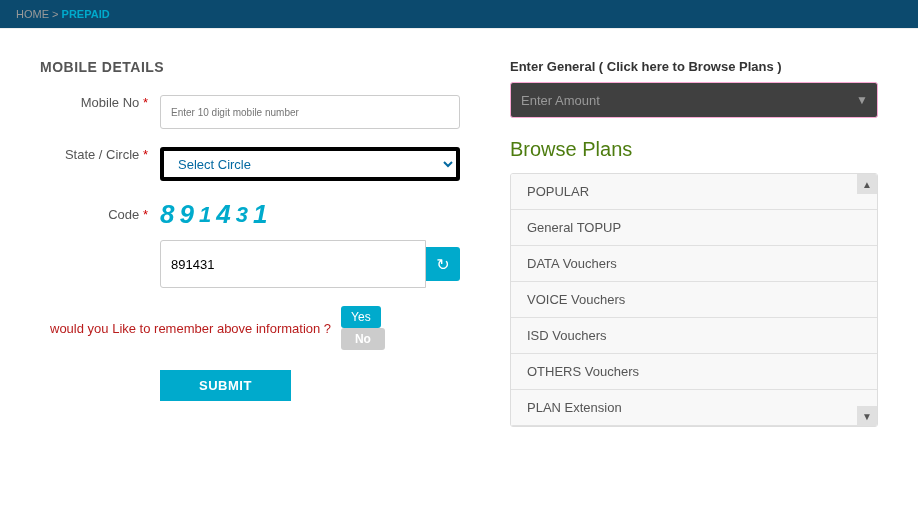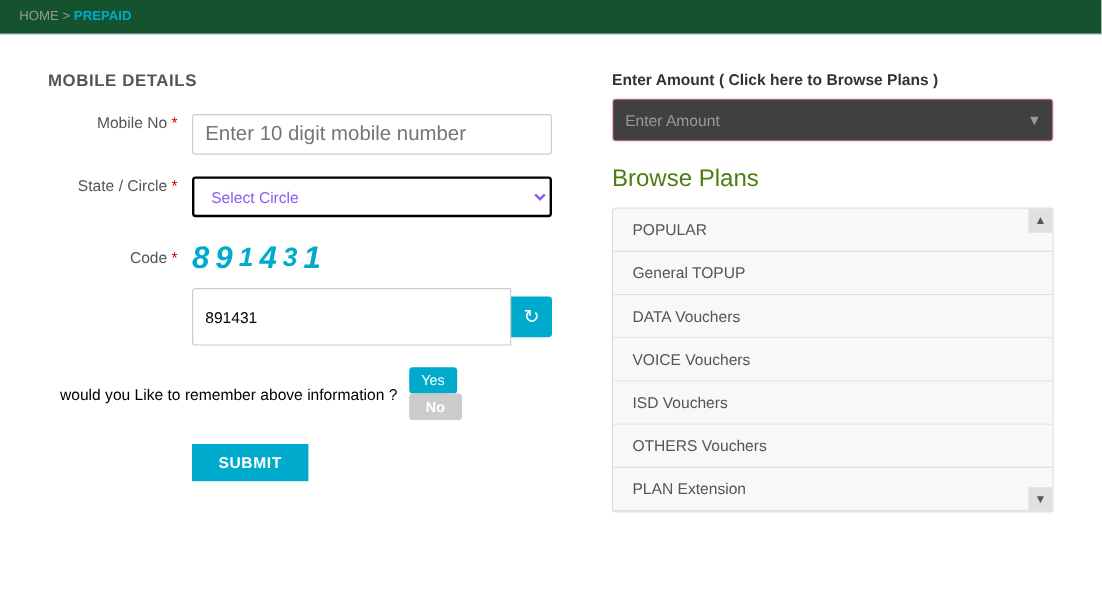--- a/index.html
+++ b/index.html
@@ -7,21 +7,21 @@
       font-family: Arial, sans-serif;
       font-size: 13px;
       background: #fff;
       color: #333;
     }
     .breadcrumb {
       padding: 8px 16px;
       font-size: 11px;
       color: #999;
       border-bottom: 1px solid #eee;
-      background: #14532d;
+      background: #0c4a6e;
     }
     .breadcrumb a {
       color: #999;
       text-decoration: none;
     }
     .breadcrumb .current {
       color: #00aacc;
       font-weight: bold;
     }
     .main-container {
@@ -54,32 +54,32 @@
     }
     .required-star {
       color: #cc0000;
     }
     .form-input {
       flex: 1;
       height: 34px;
       border: 1px solid #ccc;
       border-radius: 3px;
       padding: 0 10px;
-      font-size: 17px;
+      font-size: 10px;
       color: #555;
       outline: none;
     }
     .form-select {
       flex: 1;
       height: 34px;
-      border: 2px solid #000000;
+      border: 4px solid #000000;
       border-radius: 3px;
       padding: 0 10px;
       font-size: 13px;
-      color: #8b5cf6;
+      color: #0369a1;
       background: #fff;
       appearance: auto;
       outline: none;
     }
     .captcha-row {
       display: flex;
       align-items: center;
       margin-bottom: 10px;
     }
     .captcha-label {
@@ -140,21 +140,21 @@
       color: white;
       font-size: 16px;
     }
     .remember-row {
       display: flex;
       align-items: center;
       margin-bottom: 20px;
       padding-left: 10px;
     }
     .remember-text {
-      color: #000000;
+      color: #b91c1c;
       font-size: 13px;
       margin-right: 10px;
     }
     .yes-btn {
       background: #00aacc;
       color: white;
       border: none;
       border-radius: 3px;
       padding: 4px 10px;
       font-size: 12px;
@@ -172,21 +172,21 @@
       font-weight: bold;
     }
     .submit-row {
       padding-left: 120px;
     }
     .submit-btn {
       background: #00aacc;
       color: white;
       border: none;
       border-radius: 0;
-      padding: 8px 22px;
+      padding: 8px 39px;
       font-size: 13px;
       font-weight: bold;
       cursor: pointer;
       letter-spacing: 0.5px;
     }
     .right-panel {
       flex: 1;
       padding: 10px;
     }
     .enter-amount-label {
@@ -344,21 +344,21 @@
     </div>
 
     <div class="submit-row">
       <button class="submit-btn">SUBMIT</button>
     </div>
   </div>
 
   <div class="right-panel">
 
     <div class="enter-amount-label">
-      <span>Enter Amount ( </span>
+      <span>Enter General ( </span>
       <span><b>Click here to Browse Plans</b></span>
       <span> )</span>
     </div>
 
     <div class="amount-select-wrapper">
       <select class="amount-select">
         <option value="">Enter Amount</option>
         <option>10</option>
         <option>20</option>
         <option>50</option>

